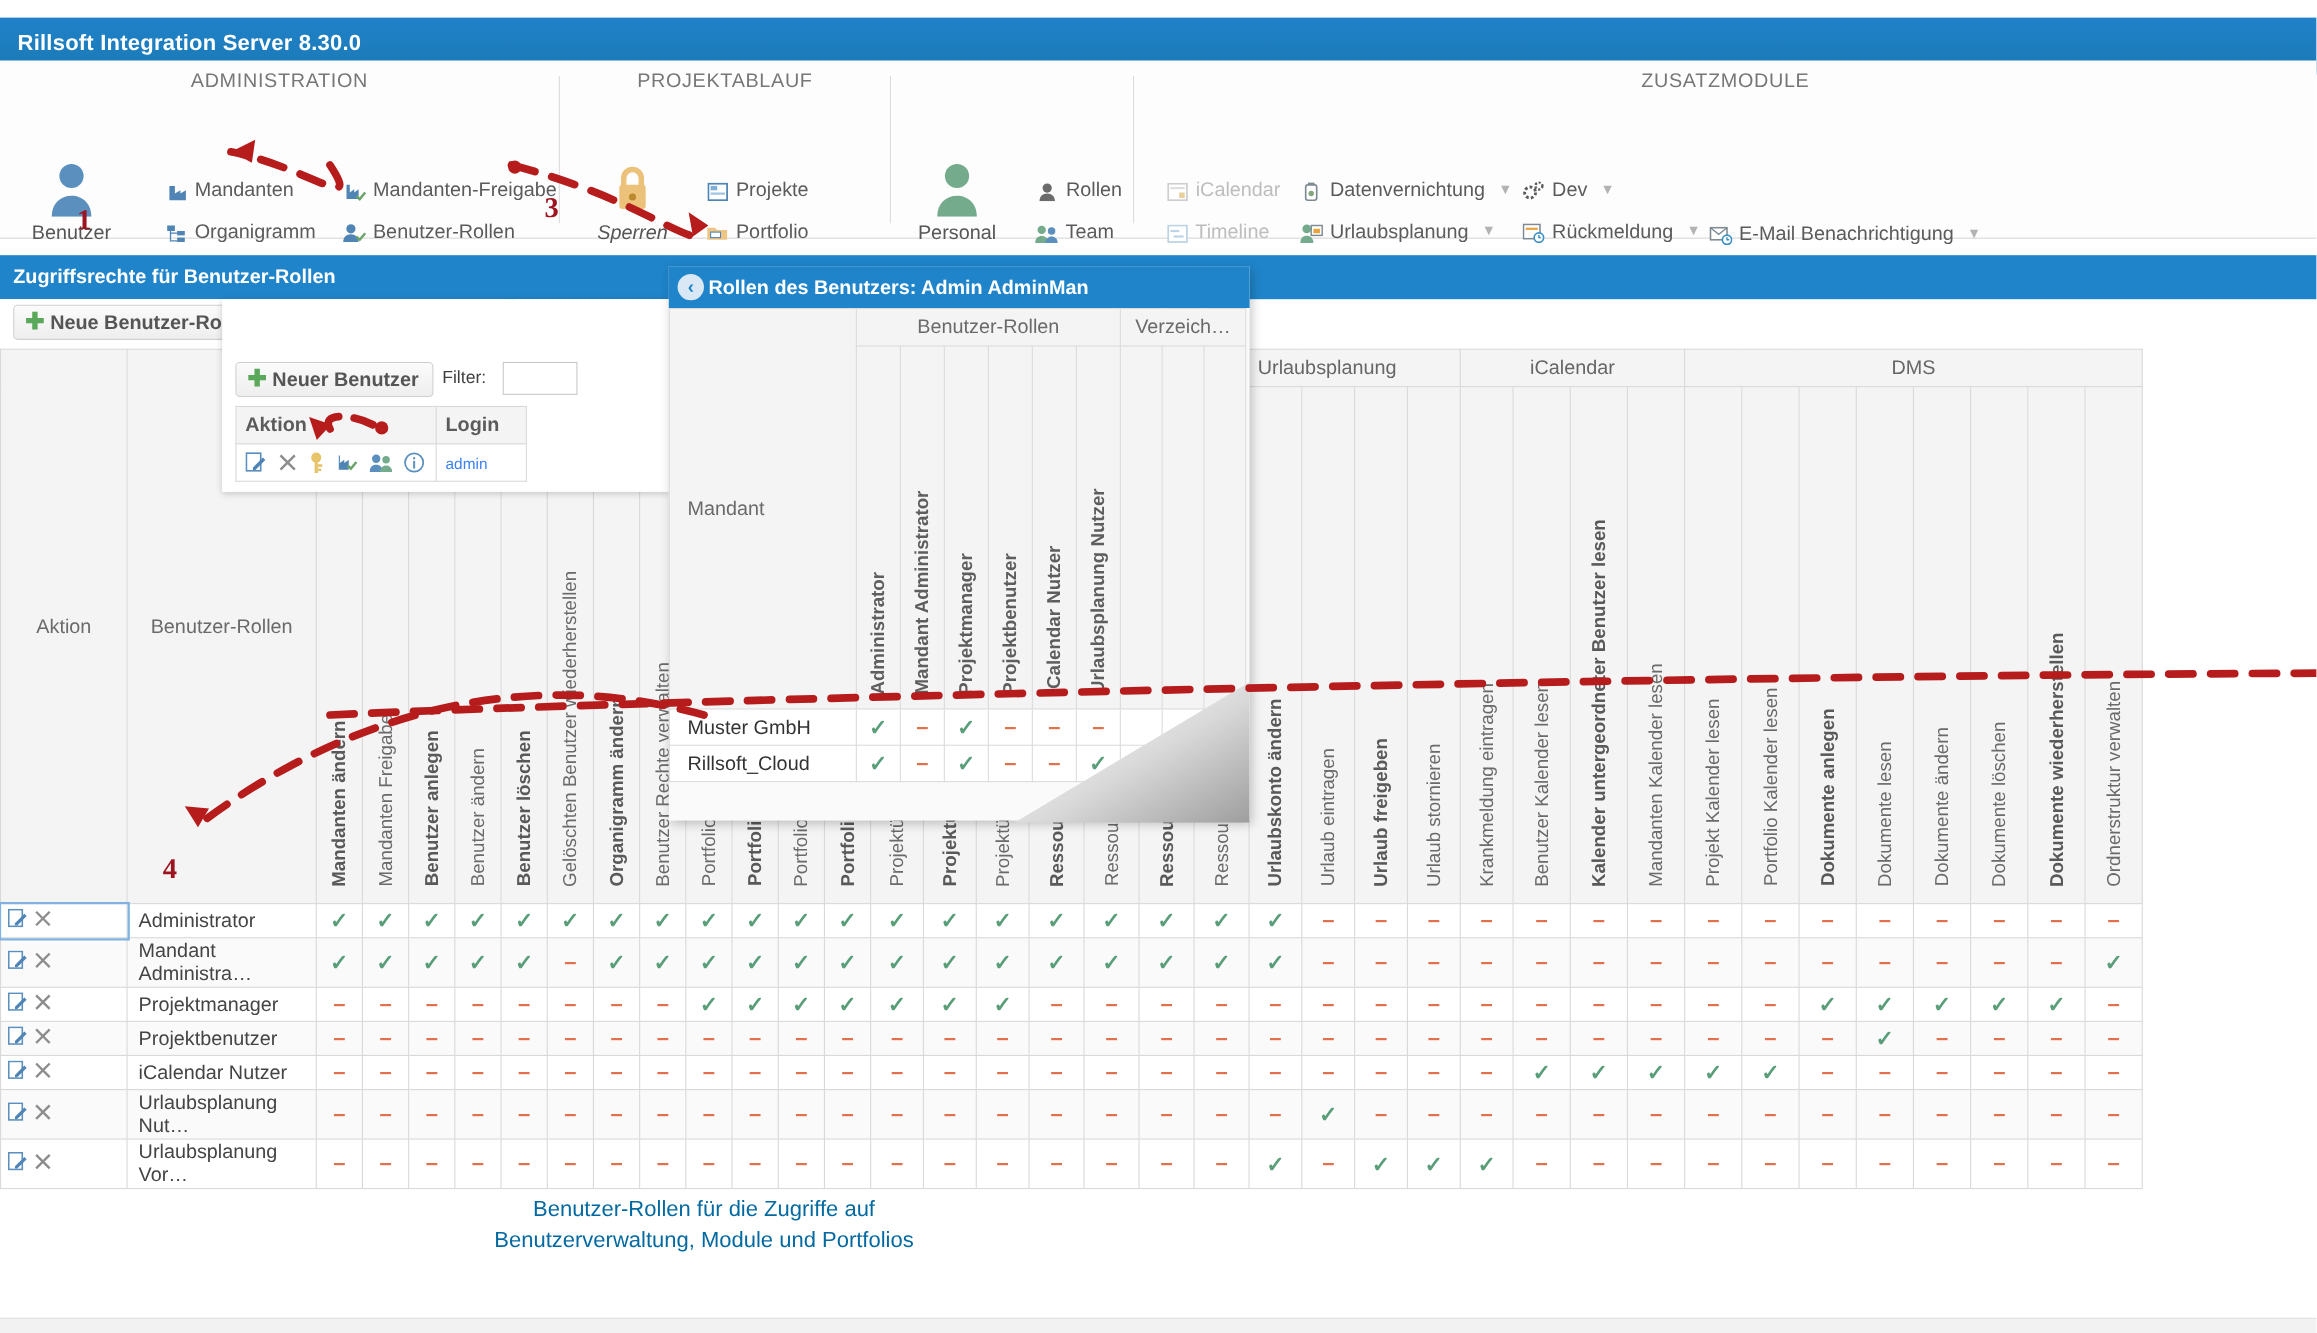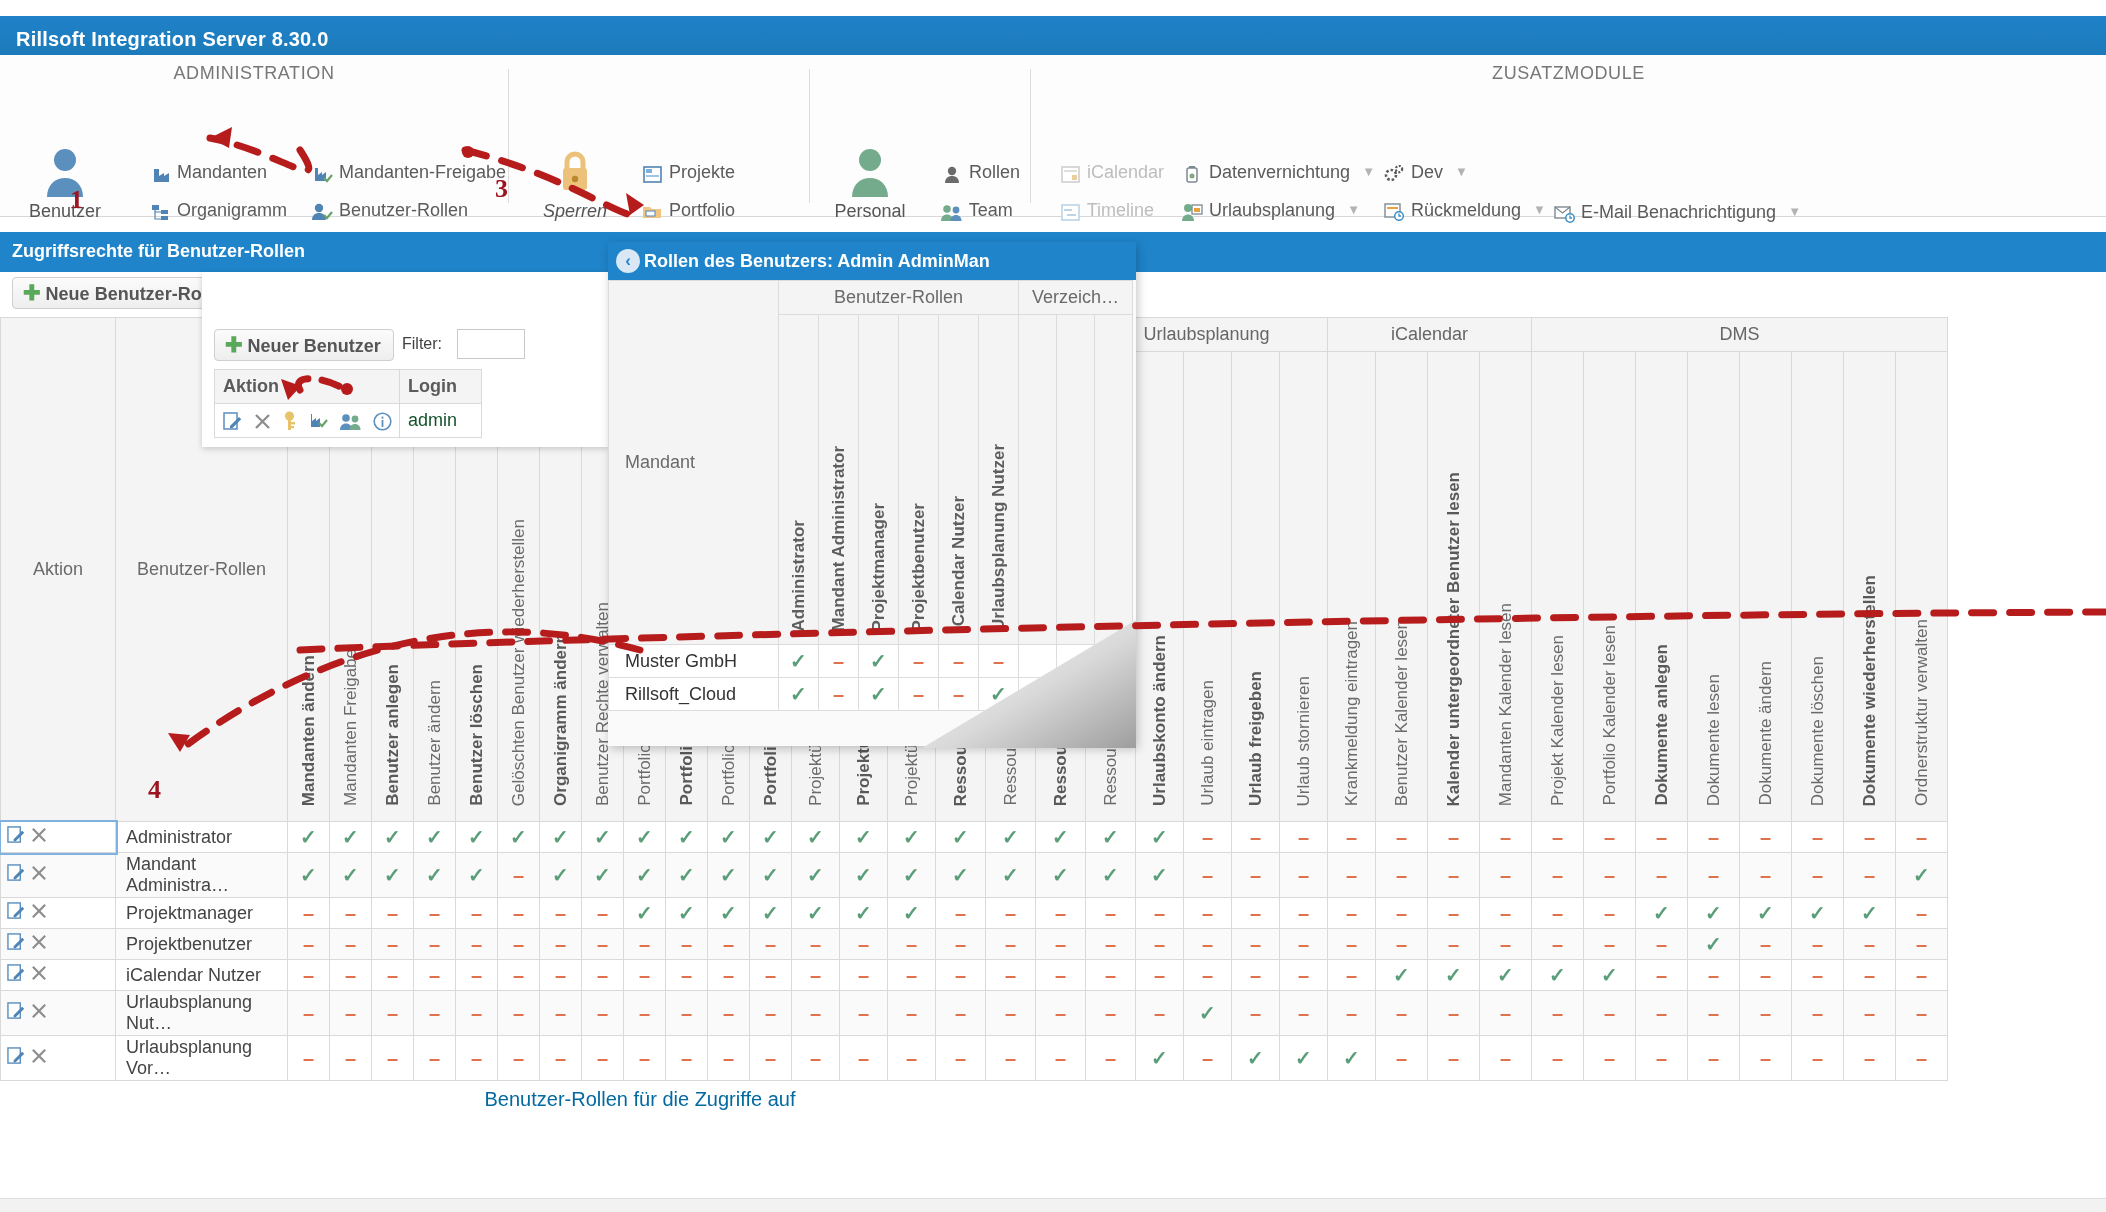--- a/index.html
+++ b/index.html
@@ -102,21 +102,21 @@
   #ultabfill { position:absolute; left:268px; top:0; width:138px; height:45px; background:#fff;}
   #ulbody { position:absolute; left:0; top:45px; width:406px; height:130px; background:#fff;}
   #ulbody .fl { position:absolute; left:200px; top:18px; font-size:16px; color:#404040;}
   #filterinput {
     position:absolute; left:255px; top:12px; width:68px; height:30px;
     border:1px solid #c9c9c9; background:#fff;
   }
   table.ul { position:absolute; left:12px; top:52px; border-collapse:collapse; table-layout:fixed;}
   table.ul th, table.ul td { border:1px solid #d9d9d9; }
   table.ul th { background:#f4f4f4; font-size:18px; color:#5b5b5b; font-weight:bold; height:34px; text-align:left; padding-left:8px;}
-  table.ul td { height:34px; background:#fff; font-size:18px; color:#14532d; padding-left:8px;}
+  table.ul td { height:34px; background:#fff; font-size:14px; color:#3b82f6; padding-left:8px;}
   .aicons { white-space:nowrap; }
   .aicons svg { margin-right:6px; vertical-align:middle;}
 
   
   #rolespop {
     position:absolute; left:608px; top:242px; width:528px; height:504px;
     background:#fafafa; z-index:30;
     box-shadow:2px 3px 9px rgba(0,0,0,.22);
   }
   #rpbar { position:absolute; left:0; top:0; width:528px; height:38px; background:#1f84c9;}
@@ -209,20 +209,23 @@
   </div>
   <div class="item" style="left:310px;top:178px;">
     <span class="gi"><svg width="22" height="17" viewBox="0 0 22 17">
           <path d="M1 3h7l2 2h9v9H1z" fill="#f0c584"></path>
           <path d="M12 12l3 3 5-6" stroke="#6aa36a" fill="none" stroke-width="2.2"></path>
         </svg></span>
     <span>Verzeichnis-Rollen</span>
   </div>
   <div class="sep" style="left:508px;"></div>
 
+  <div class="rgroup" style="left:509px;width:300px;">
+    <div class="gtitle">PROJEKTABLAUF</div>
+  </div>
   <div class="bigbtn" style="left:525px;top:90px;font-style:italic;">
     <span class="ic">
       <svg width="40" height="52" viewBox="0 0 40 52">
           <path d="M12 24v-7a8 8 0 0116 0v7" stroke="#ecc27a" stroke-width="5" fill="none"></path>
           <rect x="8" y="23" width="24" height="22" rx="3" fill="#ecc27a"></rect>
           <circle cx="20" cy="34" r="3.2" fill="#b9882f"></circle>
         </svg>
     </span>
     <span class="lb">Sperren</span>
   </div>
@@ -878,14 +881,15 @@
   </g>
 </svg>
 
 <div class="num" style="left:70px;top:185px;">1</div>
 <div class="num" style="left:325px;top:374px;">2</div>
 <div class="num" style="left:495px;top:174px;">3</div>
 <div class="num" style="left:148px;top:775px;">4</div>
 
 <div id="caption">
   <div>Benutzer-Rollen für die Zugriffe auf</div>
+  <div>Benutzerverwaltung, Module und Portfolios</div>
 </div>
 <div id="bottomline"></div>
 
 </body></html>

